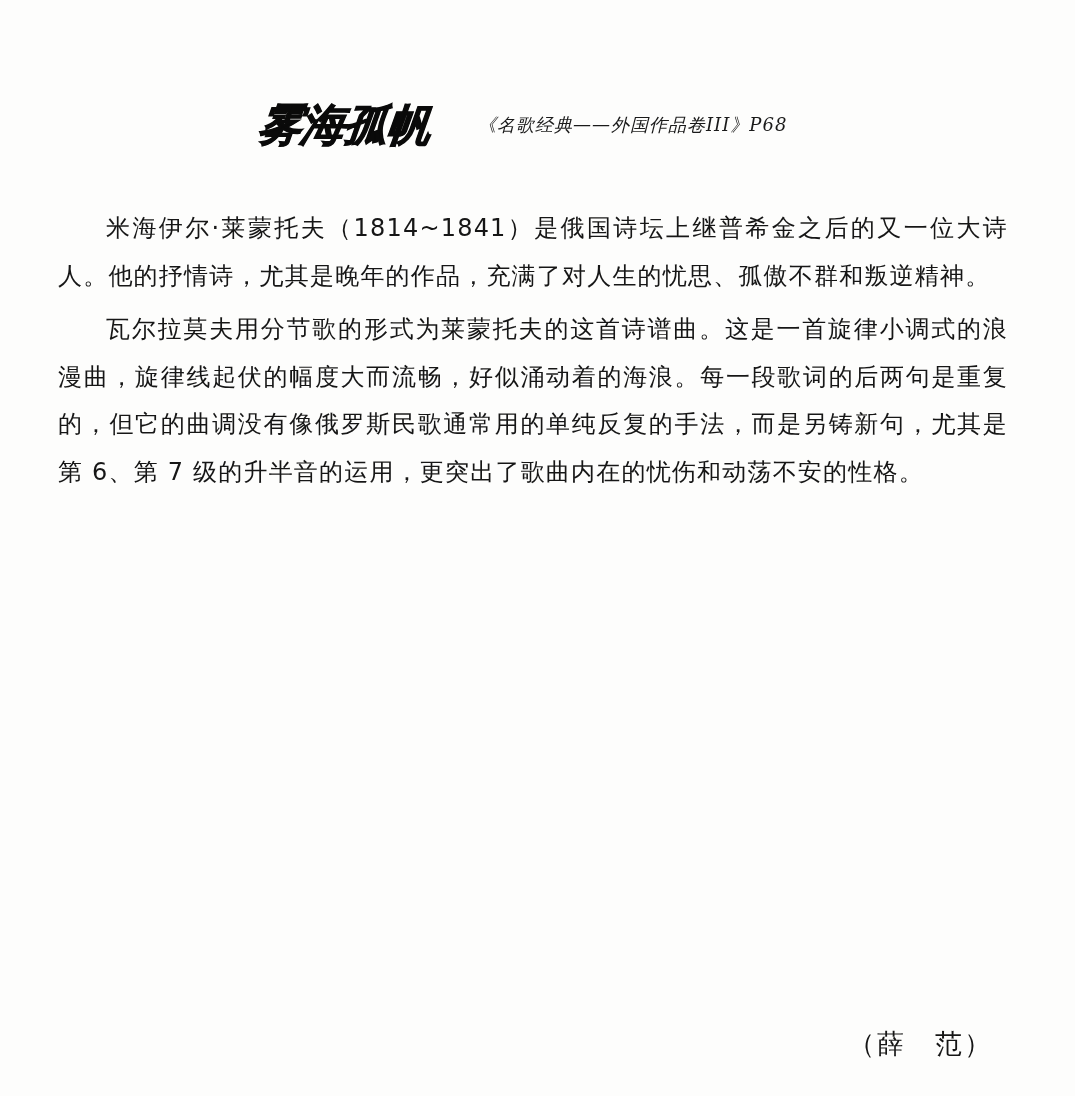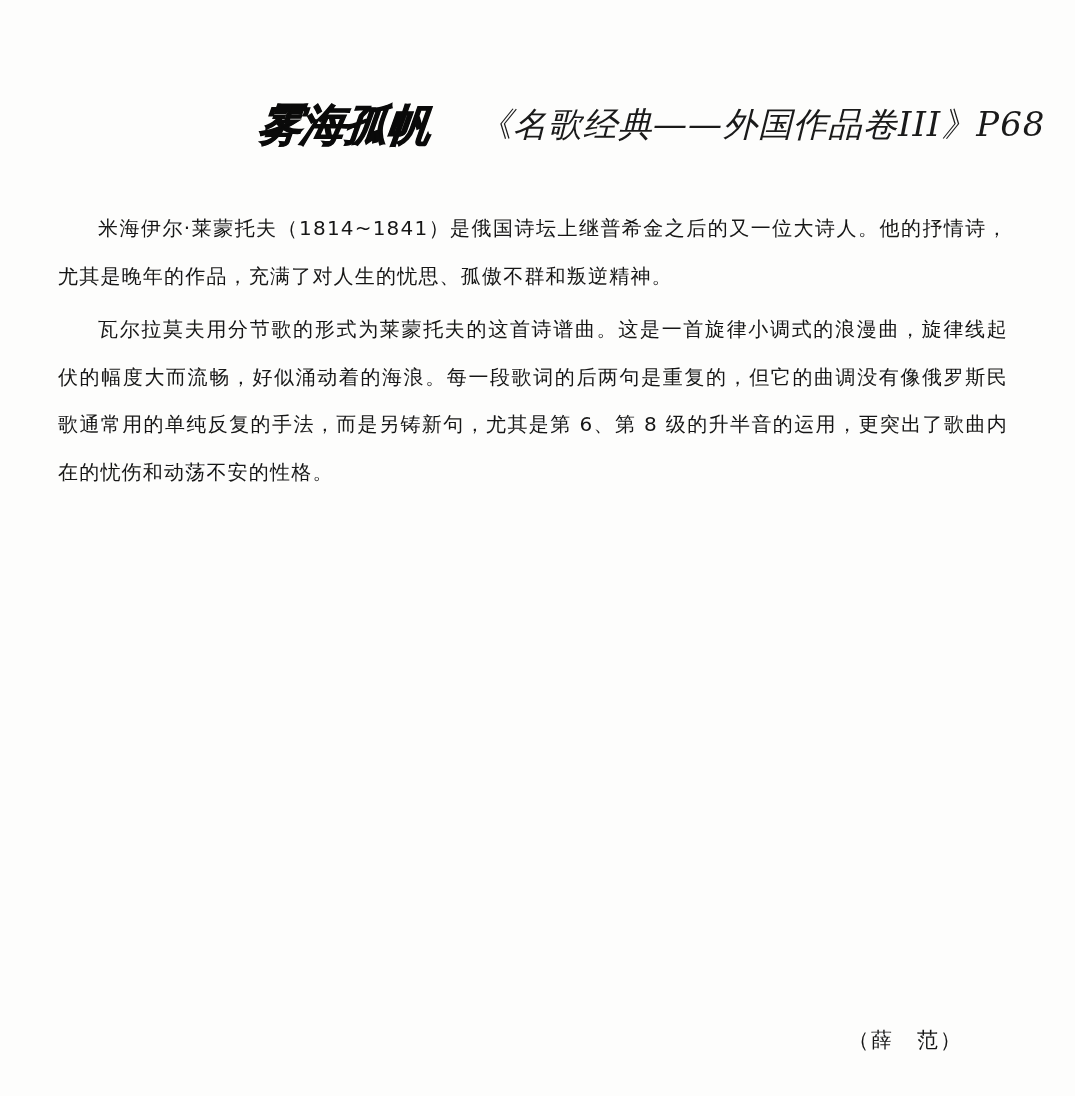--- a/index.html
+++ b/index.html
@@ -36,67 +36,67 @@
     font-size: 44px;
     letter-spacing: -1px;
     color: #0a0a0a;
     transform: skewX(-6deg);
     -webkit-text-stroke: 1px #0a0a0a;
   }
   .source {
     margin-left: 48px;
     font-family: "DejaVu Serif", serif;
     font-style: italic;
-    font-size: 34px;
+    font-size: 18px;
     color: #1a1a1a;
     letter-spacing: 1px;
   }
   .body-text {
     position: absolute;
     left: 58px;
     top: 205px;
     width: 950px;
     font-family: "DejaVu Sans", sans-serif;
-    font-size: 20px;
+    font-size: 24px;
     line-height: 47.5px;
     letter-spacing: 1.2px;
     text-align: justify;
     text-align-last: left;
     color: #161616;
   }
   .para {
     margin: 0;
     text-indent: 2em;
   }
   .para + .para {
     margin-top: 0;
   }
   .para.gap {
     margin-top: 6px;
   }
   .signature {
     position: absolute;
     top: 1026px;
     left: 848px;
-    font-size: 21px;
+    font-size: 27px;
     letter-spacing: 2px;
     color: #151515;
     white-space: pre;
   }
 </style>
 </head>
 <body>
 
 <div class="page">
 
   <div class="title-row">
     <span class="main-title">雾海孤帆</span>
     <span class="source">《名歌经典——外国作品卷III》P68</span>
   </div>
 
   <div class="body-text">
     <p class="para">米海伊尔·莱蒙托夫（1814~1841）是俄国诗坛上继普希金之后的又一位大诗人。他的抒情诗，尤其是晚年的作品，充满了对人生的忧思、孤傲不群和叛逆精神。</p>
-    <p class="para gap">瓦尔拉莫夫用分节歌的形式为莱蒙托夫的这首诗谱曲。这是一首旋律小调式的浪漫曲，旋律线起伏的幅度大而流畅，好似涌动着的海浪。每一段歌词的后两句是重复的，但它的曲调没有像俄罗斯民歌通常用的单纯反复的手法，而是另铸新句，尤其是第 6、第 8 级的升半音的运用，更突出了歌曲内在的忧伤和动荡不安的性格。</p>
+    <p class="para gap">瓦尔拉莫夫用分节歌的形式为莱蒙托夫的这首诗谱曲。这是一首旋律小调式的浪漫曲，旋律线起伏的幅度大而流畅，好似涌动着的海浪。每一段歌词的后两句是重复的，但它的曲调没有像俄罗斯民歌通常用的单纯反复的手法，而是另铸新句，尤其是第 6、第 7 级的升半音的运用，更突出了歌曲内在的忧伤和动荡不安的性格。</p>
   </div>
 
   <div class="signature">（薛　范）</div>
 
 </div>
 
 </body></html>

